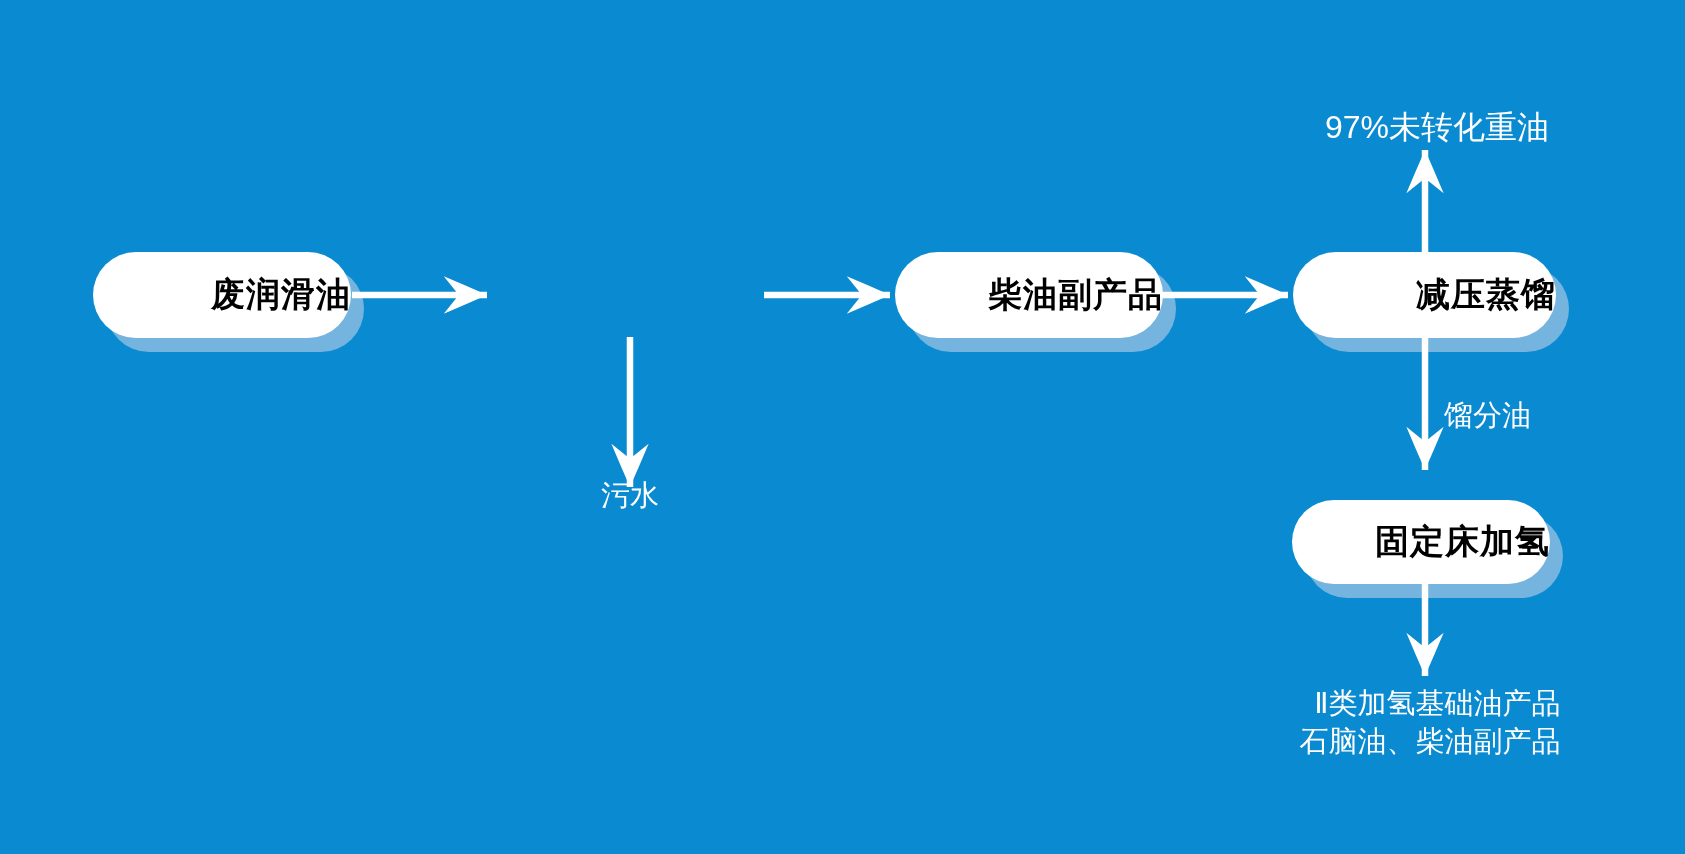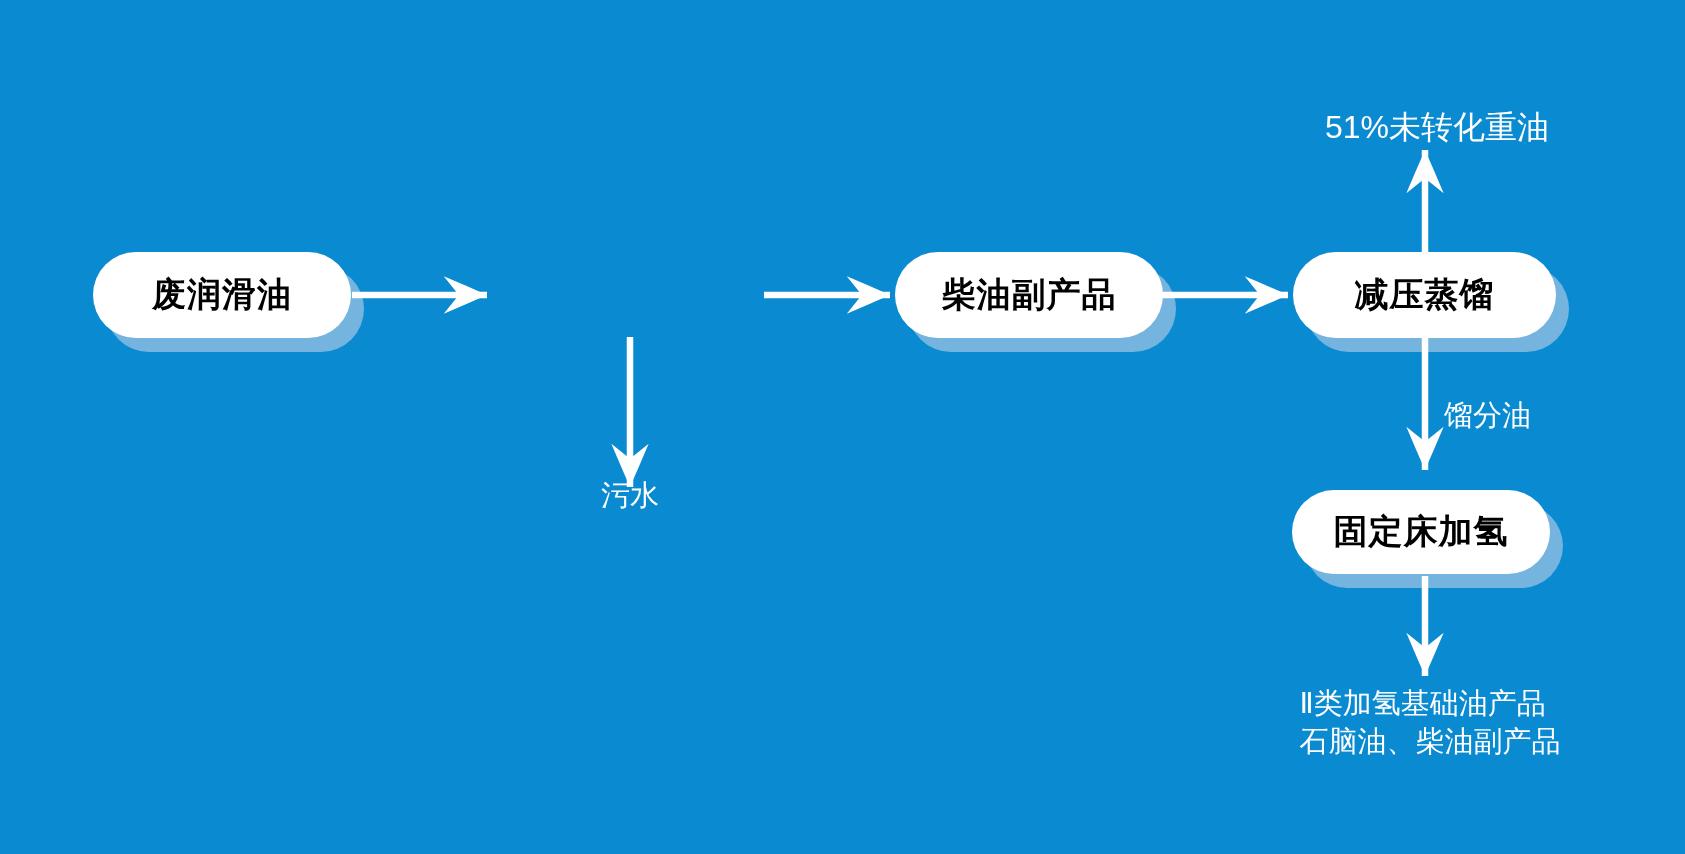--- a/index.html
+++ b/index.html
@@ -15,35 +15,35 @@
     background: var(--background, #0a8bd1);
   }
   .node {
     position: absolute;
     height: 86px;
     background: var(--node-fill, #ffffff);
     border-radius: 43px;
     box-shadow: 13px 14px 0 var(--node-shadow, #74b4de);
     display: flex;
     align-items: center;
-    justify-content: center;
+    justify-content: flex-end;
     z-index: 1;
   }
   .node span {
     font-size: 34px;
     font-weight: bold;
     color: var(--node-text, #000000);
     letter-spacing: 1px;
     white-space: nowrap;
   }
   .n1 { left: 93px;   top: 252px; width: 258px; }
   .n2 { left: 492px;  top: 252px; width: 273px; }
   .n3 { left: 895px;  top: 252px; width: 268px; }
   .n4 { left: 1293px; top: 252px; width: 263px; }
-  .n5 { left: 1292px; top: 490px; width: 258px; height: 84px; border-radius: 42px; font-family: Liberation Serif, serif; }
+  .n5 { left: 1292px; top: 500px; width: 258px; height: 84px; border-radius: 42px; font-family: Liberation Serif, serif; }
 
   svg.arrows {
     position: absolute;
     left: 0; top: 0;
     width: 1685px; height: 854px;
     z-index: 2;
     pointer-events: none;
   }
   svg .shaft {
     stroke: var(--arrow, #ffffff);
@@ -55,21 +55,21 @@
     position: absolute;
     color: var(--label-text, #ffffff);
     font-size: 29px;
     white-space: nowrap;
     z-index: 3;
   }
   .centered { transform: translateX(-50%); }
   .lbl-heavy      { left: 1437px; top: 106px; font-size: 32px; }
   .lbl-sewage     { left: 630px;  top: 476px; }
   .lbl-distillate { left: 1444px; top: 396px; }
-  .lbl-products   { left: 1430px; top: 684px; text-align: left; line-height: 38px; }
+  .lbl-products   { left: 1430px; top: 684px; text-align: right; line-height: 38px; }
 </style>
 </head>
 <body>
 
 <div class="stage">
 
   <div class="node n1">
     <span>废润滑油</span>
   </div>
   <div class="node n3">
@@ -90,21 +90,21 @@
     </defs>
     <line class="shaft" x1="352" y1="295" x2="487" y2="295" marker-end="url(#stealth)"></line>
     <line class="shaft" x1="764" y1="295" x2="890" y2="295" marker-end="url(#stealth)"></line>
     <line class="shaft" x1="1162" y1="295" x2="1288" y2="295" marker-end="url(#stealth)"></line>
     <line class="shaft" x1="630" y1="337" x2="630" y2="487" marker-end="url(#stealth)"></line>
     <line class="shaft" x1="1425" y1="253" x2="1425" y2="150" marker-end="url(#stealth)"></line>
     <line class="shaft" x1="1425" y1="337" x2="1425" y2="470" marker-end="url(#stealth)"></line>
     <line class="shaft" x1="1425" y1="576" x2="1425" y2="676" marker-end="url(#stealth)"></line>
   </svg>
 
-  <div class="flabel centered lbl-heavy">51%未转化重油</div>
+  <div class="flabel centered lbl-heavy">97%未转化重油</div>
 
   <div class="flabel centered lbl-sewage">污水</div>
 
   <div class="flabel lbl-distillate">馏分油</div>
 
   <div class="flabel centered lbl-products">
     <div>Ⅱ类加氢基础油产品</div>
     <div>石脑油、柴油副产品</div>
   </div>
 

